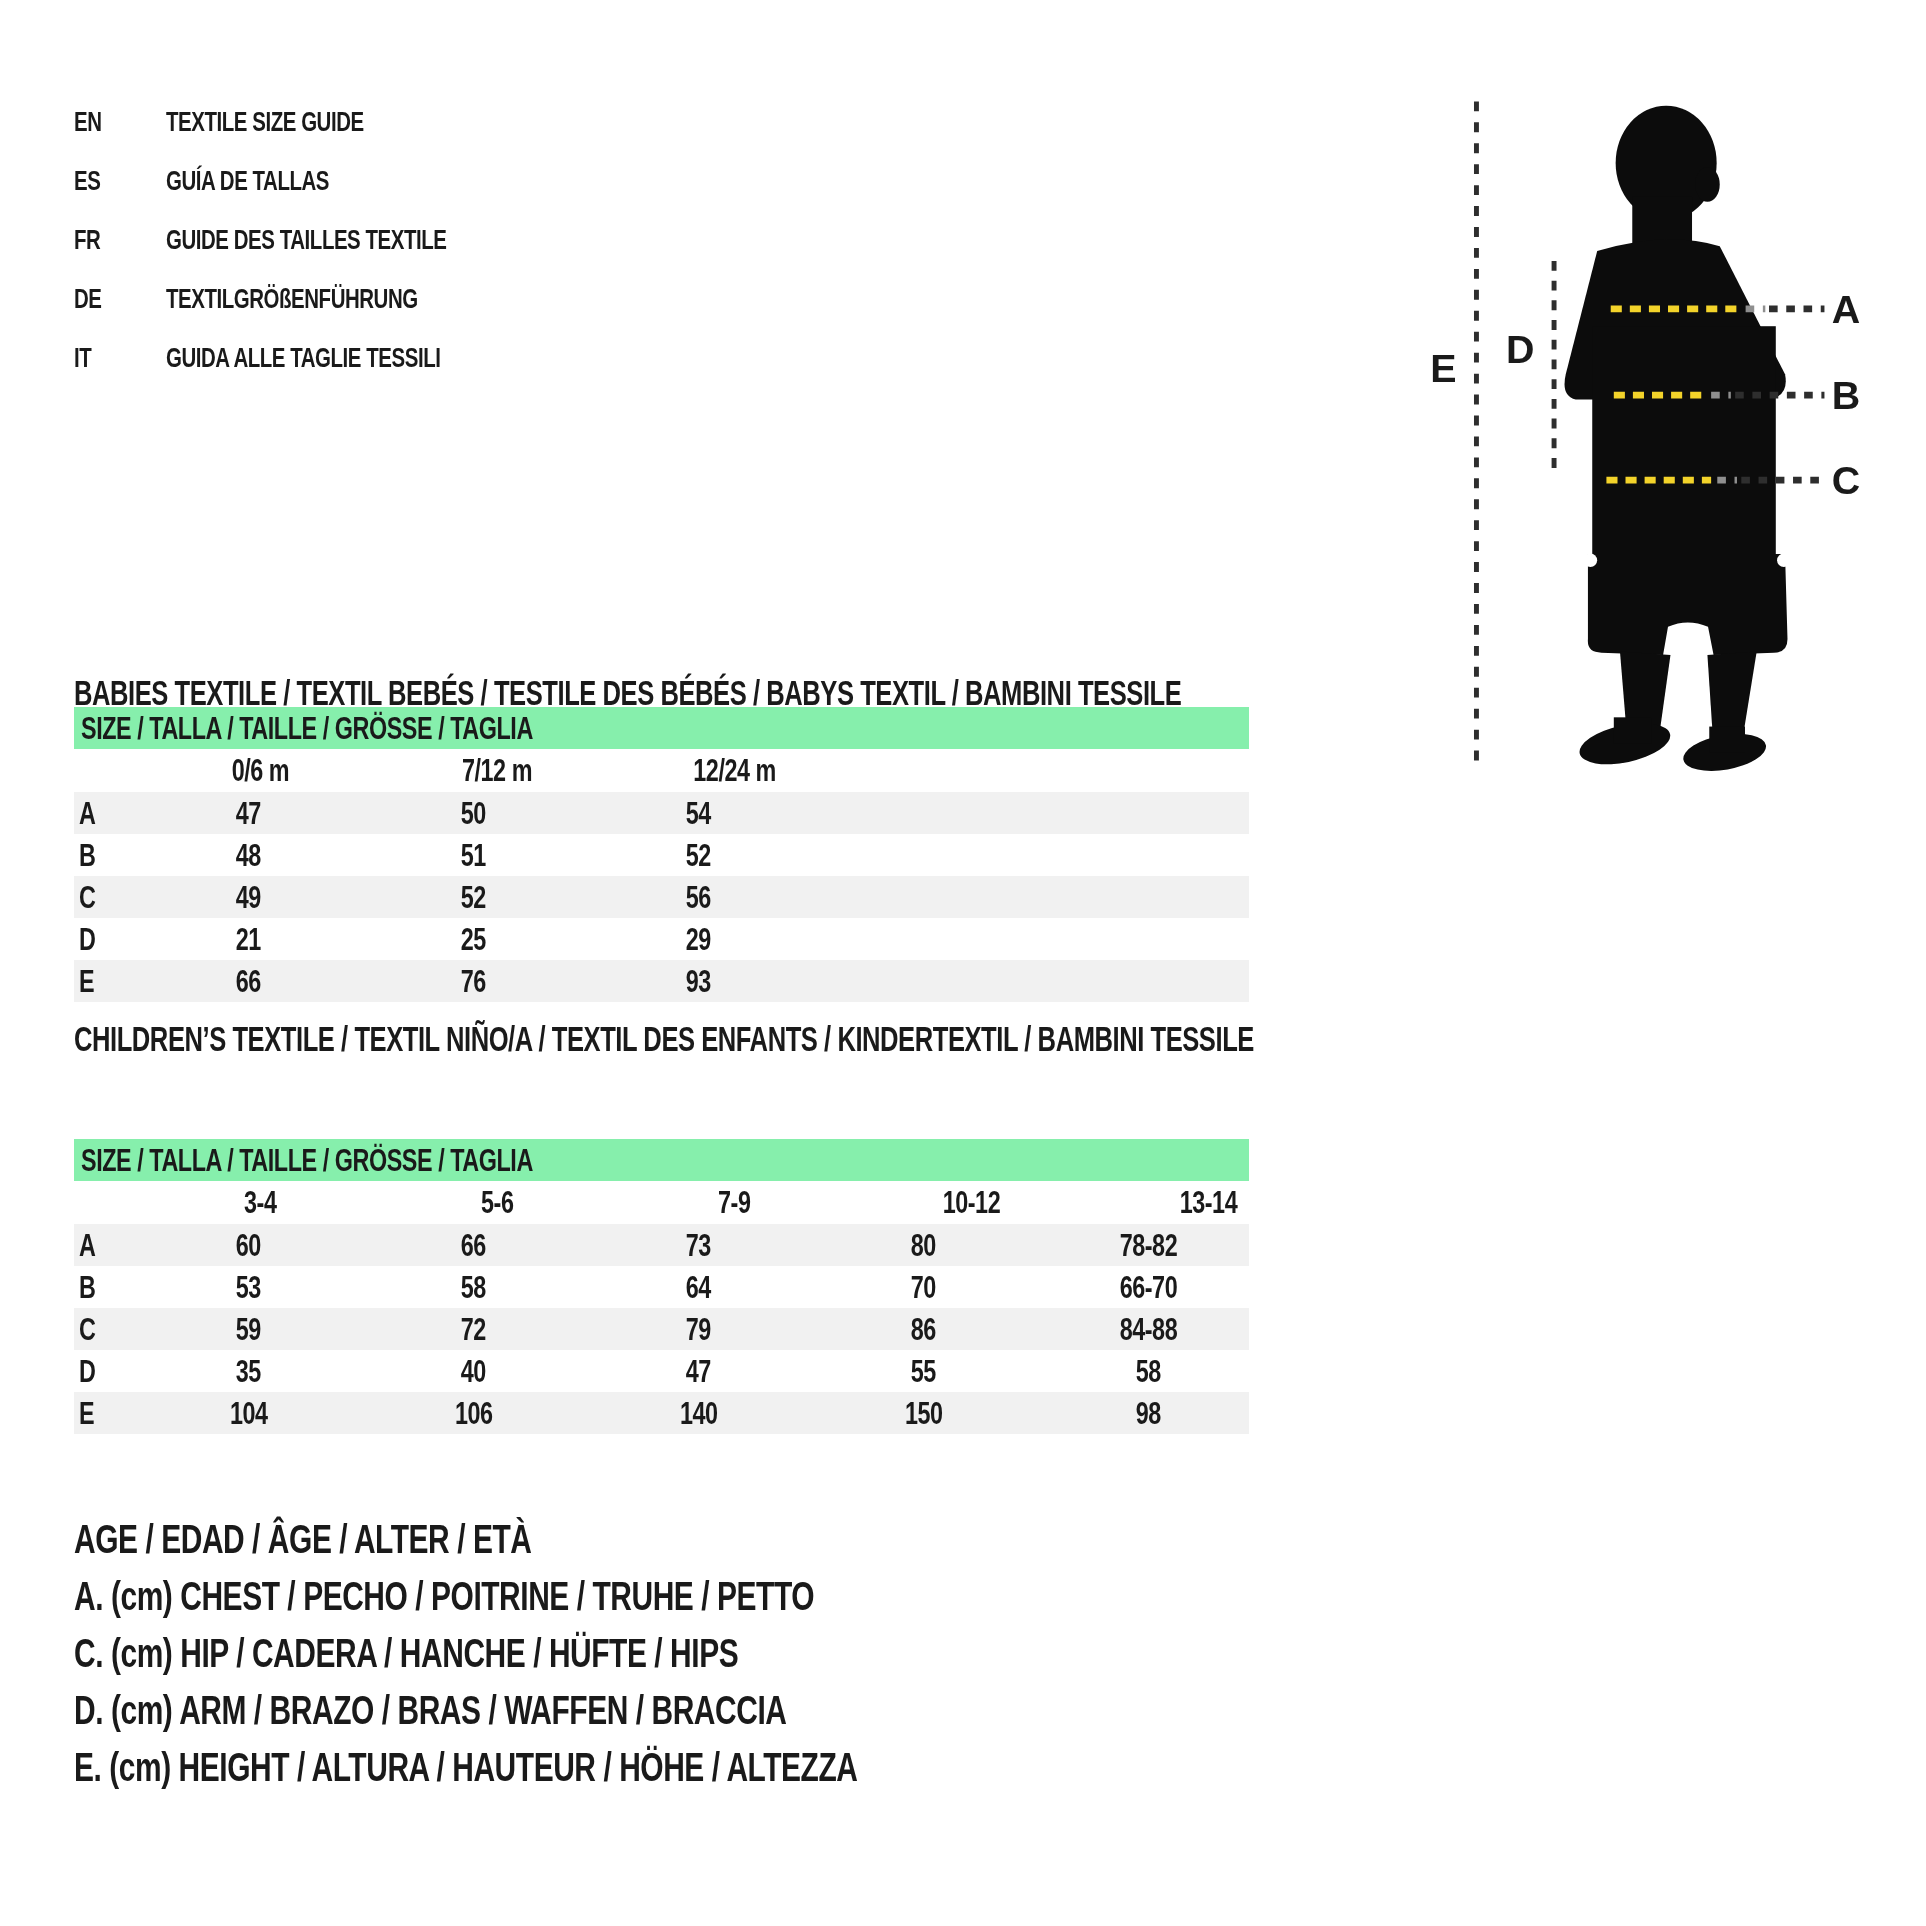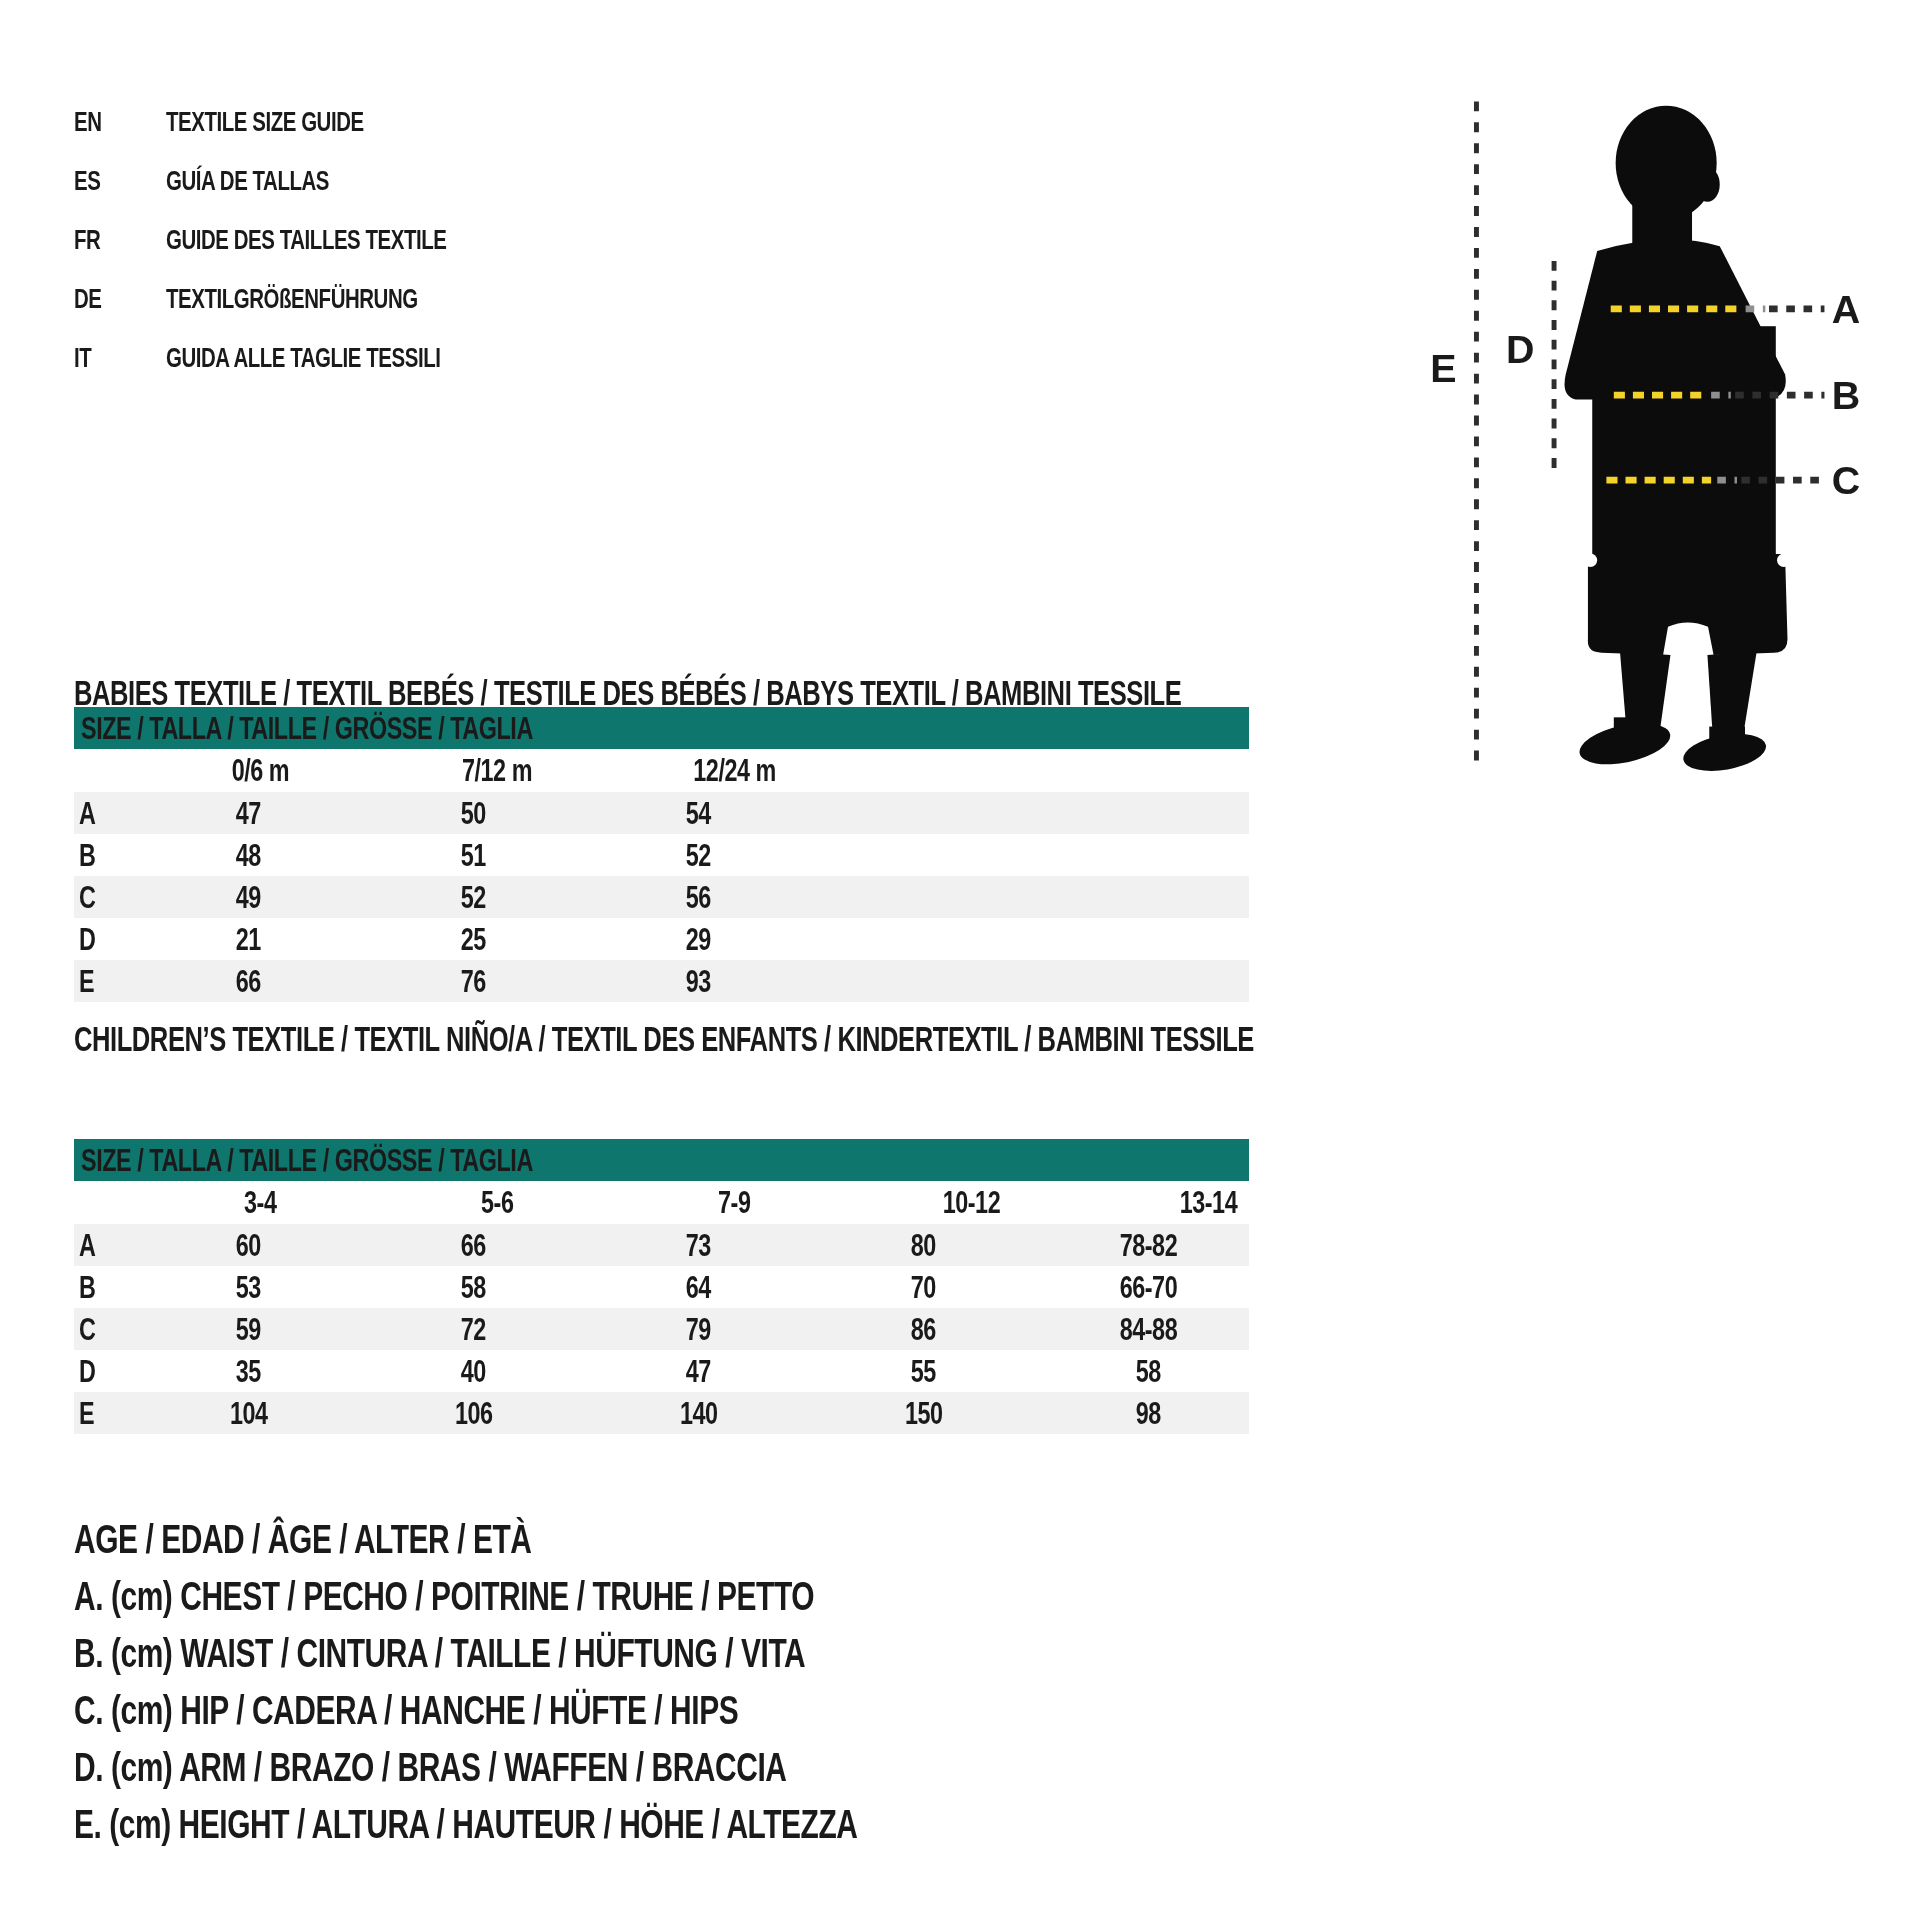--- a/index.html
+++ b/index.html
@@ -9,21 +9,21 @@
   .cx{display:inline-block;transform:scaleX(.73);transform-origin:0 50%;white-space:nowrap;letter-spacing:-0.6px;}
   .cxc{display:inline-block;transform:scaleX(.73);transform-origin:50% 50%;white-space:nowrap;letter-spacing:-0.6px;}
   
   .langs{left:74px;top:92px;}
   .lang-row{display:flex;height:59px;align-items:center;font-size:28px;font-weight:700;}
   .lang-code{width:92px;flex:0 0 92px;}
   
   .sec-heading{left:74px;font-size:35px;font-weight:700;line-height:41px;}
   
   .size-table{left:74px;width:1175px;}
-  .tbar{height:42px;line-height:42px;background:#0f766e;padding-left:7.4px;font-size:32px;font-weight:700;}
+  .tbar{height:42px;line-height:42px;background:#86efac;padding-left:7.4px;font-size:32px;font-weight:700;}
   .trow{display:grid;height:42px;align-items:center;font-size:32px;font-weight:700;}
   .thead-row{display:grid;height:43px;align-items:center;font-size:32px;font-weight:700;gap:12px;}
   .g3{grid-template-columns:62px 225px 225px 225px;}
   .g5{grid-template-columns:62px 225px 225px 225px 225px 225px;text-decoration:underline;}
   .stripe{background:#f1f1f1;}
   .cell-c{text-align:center;}
   .cell-l{padding-left:5px;text-align:left;}
   
   .legend{left:74px;top:1511px;}
   .legend-line{height:57px;line-height:57px;font-size:41px;font-weight:700;}
@@ -208,18 +208,17 @@
     <div class="cell-c"><span class="cxc">106</span></div>
     <div class="cell-c"><span class="cxc">140</span></div>
     <div class="cell-c"><span class="cxc">150</span></div>
     <div class="cell-c"><span class="cxc">98</span></div>
   </div>
 </div>
 
 <div class="abs legend">
   <div class="legend-line"><span class="cx">AGE / EDAD / ÂGE / ALTER / ETÀ</span></div>
   <div class="legend-line"><span class="cx">A. (cm) CHEST / PECHO / POITRINE / TRUHE / PETTO</span></div>
-  <div class="legend-line"><span class="cx">B. (cm) WAIST / CINTURA / TAILLE / HÜFTUNG / VITA</span></div>
   <div class="legend-line"><span class="cx">C. (cm) HIP / CADERA / HANCHE / HÜFTE / HIPS</span></div>
   <div class="legend-line"><span class="cx">D. (cm) ARM / BRAZO / BRAS / WAFFEN / BRACCIA</span></div>
   <div class="legend-line"><span class="cx">E. (cm) HEIGHT / ALTURA / HAUTEUR / HÖHE / ALTEZZA</span></div>
 </div>
 
 
 </body></html>

